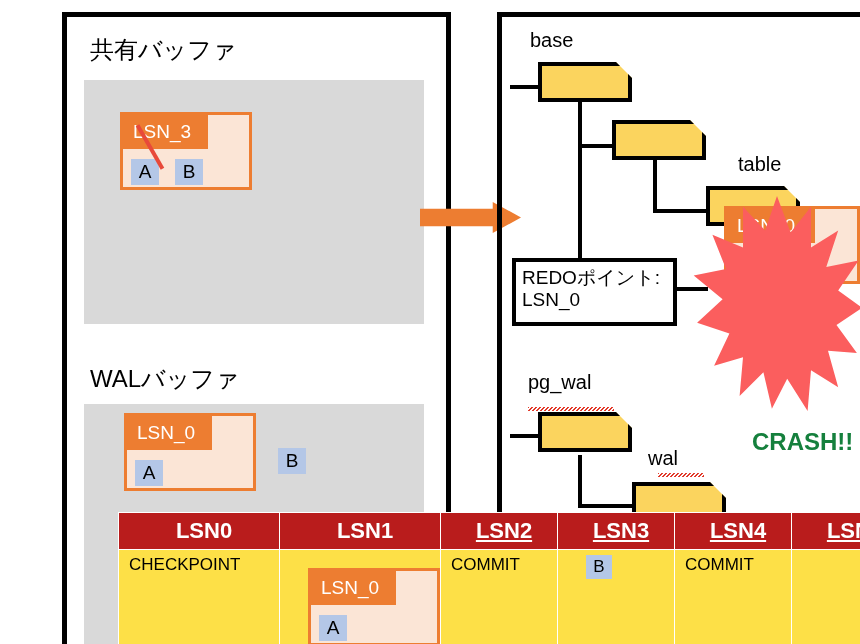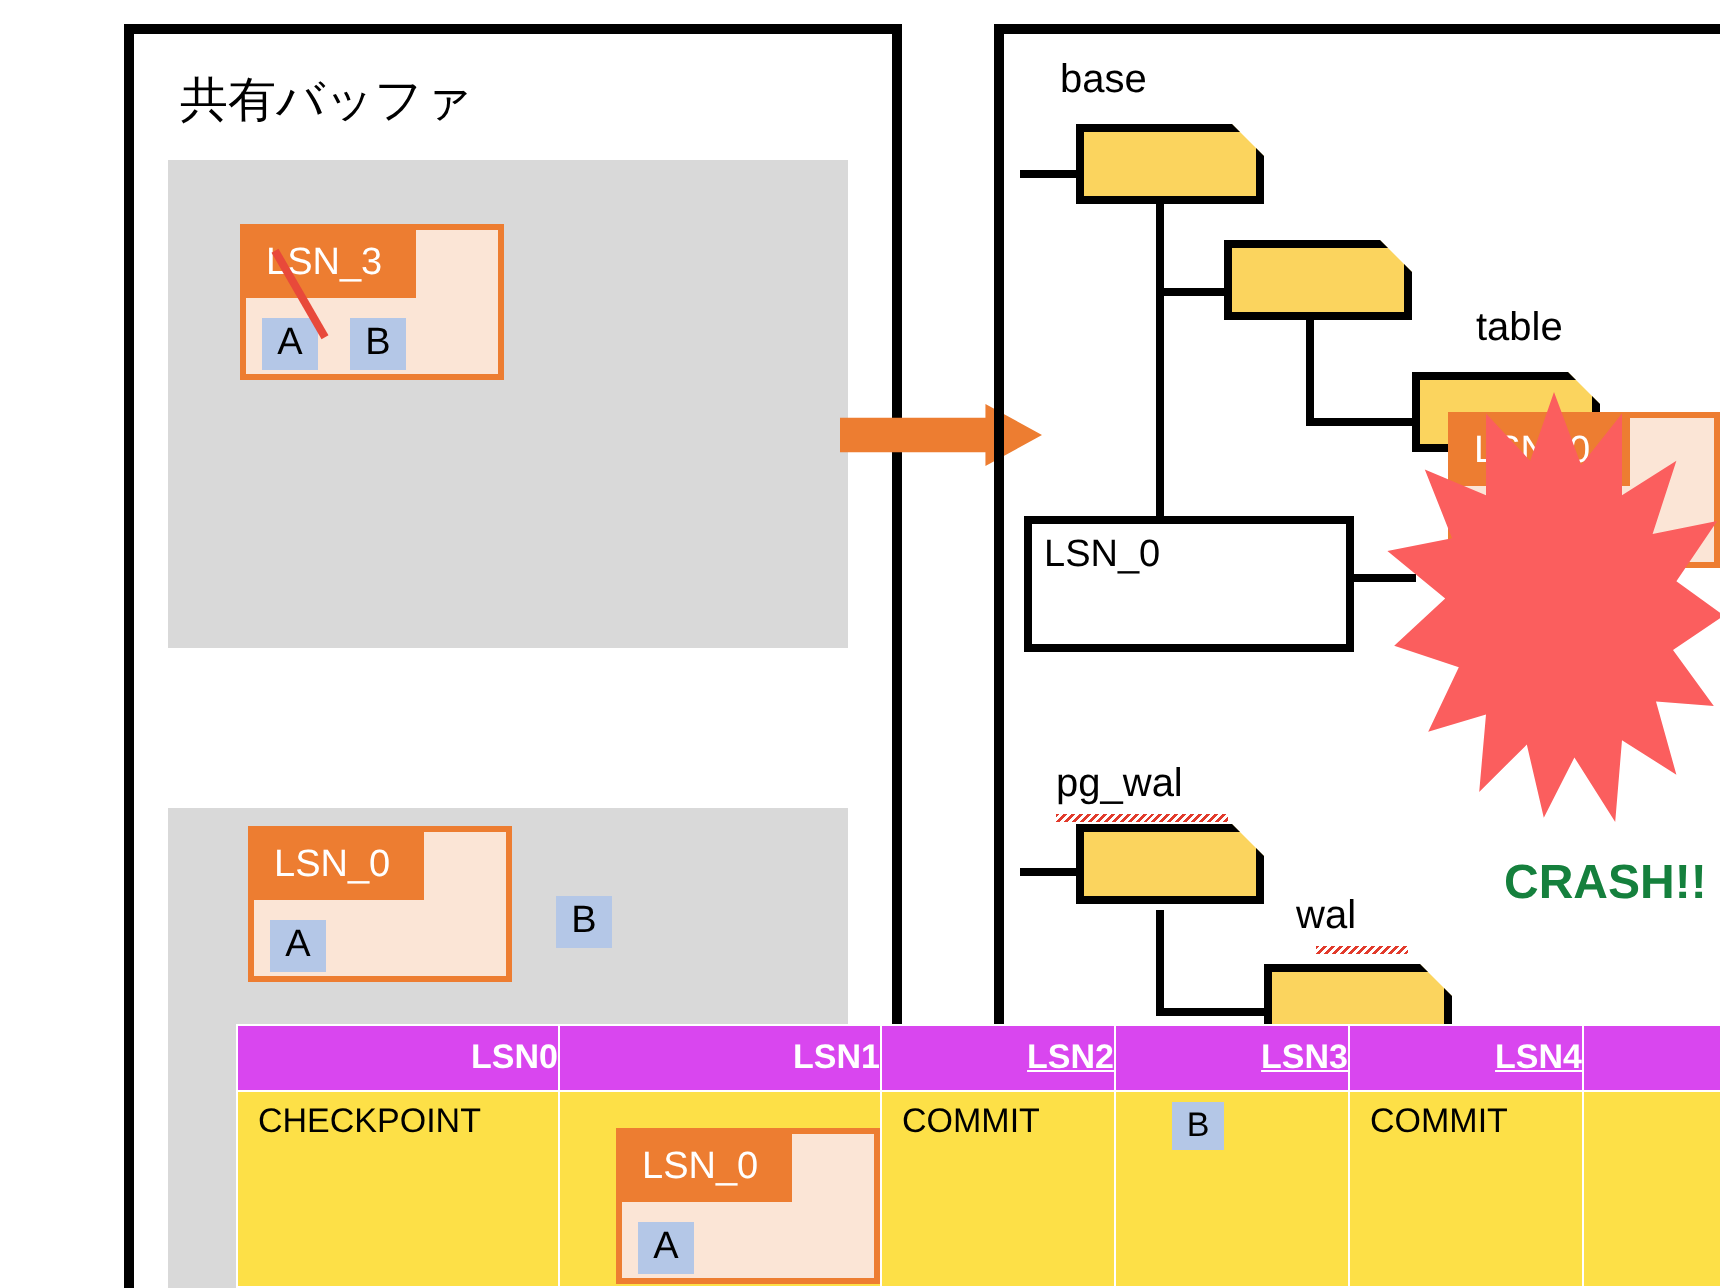--- a/index.html
+++ b/index.html
@@ -92,22 +92,22 @@
     position:absolute;left:752px;top:428px;
     font-size:24px;font-weight:bold;color:#15803d;white-space:nowrap;
   }
 
   
   #lsn-table{
     position:absolute;left:118px;top:512px;width:730px;
     border-collapse:collapse;table-layout:fixed;
   }
   #lsn-table th{
-    background:#d946ef;color:#fff;font-size:17px;font-weight:bold;
-    text-align:right;padding:5px 0 5px 10px;
+    background:#b91c1c;color:#fff;font-size:22px;font-weight:bold;
+    text-align:center;padding:5px 0 5px 10px;
     border:1px solid #ffffff;height:22px;
   }
   #lsn-table td{
     background:#fde047;color:#000;font-size:17px;
     text-align:left;vertical-align:top;
     padding:5px 0 0 10px;
     border:1px solid #ffffff;
     height:92px;
     position:relative;
   }
@@ -130,20 +130,21 @@
   <div class="sec-title" style="left:90px;top:34px;">共有バッファ</div>
   <div class="gray-panel" style="left:84px;top:80px;width:340px;height:244px;"></div>
 
   <div class="lsn-block" style="left:120px;top:112px;width:132px;height:78px;">
     <div class="lsn-head" style="width:85px;height:34px;">LSN_3</div>
     <div class="page-box" style="left:8px;top:44px;width:28px;height:26px;">A</div>
     <div class="page-box" style="left:52px;top:44px;width:28px;height:26px;">B</div>
     <div class="strike" style="left:2px;top:30px;width:50px;height:4px;transform:rotate(60deg);"></div>
   </div>
 
+  <div class="sec-title" style="left:90px;top:363px;">WALバッファ</div>
   <div class="gray-panel" style="left:84px;top:404px;width:340px;height:240px;"></div>
 
   <div class="lsn-block" style="left:124px;top:413px;width:132px;height:78px;">
     <div class="lsn-head" style="width:85px;height:34px;">LSN_0</div>
     <div class="page-box" style="left:8px;top:44px;width:28px;height:26px;">A</div>
   </div>
   <div class="page-box" style="left:278px;top:448px;width:28px;height:26px;">B</div>
 
   <div id="arrow"></div>
 
@@ -165,24 +166,25 @@
   <div class="folder" style="left:612px;top:120px;width:94px;height:40px;"></div>
 
   <div class="folder-label" style="left:738px;top:153px;">table</div>
   <div class="folder" style="left:706px;top:186px;width:94px;height:40px;"></div>
 
   <div class="lsn-block" style="left:724px;top:206px;width:136px;height:78px;">
     <div class="lsn-head" style="width:88px;height:34px;">LSN_0</div>
   </div>
 
   <div id="redo-box">
+    <div>REDOポイント:</div>
     <div>LSN_0</div>
   </div>
 
-  <div class="folder-label" style="left:528px;top:381px;">pg_wal</div>
+  <div class="folder-label" style="left:528px;top:371px;">pg_wal</div>
   <div class="squiggle" style="left:528px;top:407px;width:86px;"></div>
   <div class="folder" style="left:538px;top:412px;width:94px;height:40px;"></div>
 
   <div class="folder-label" style="left:648px;top:447px;">wal</div>
   <div class="squiggle" style="left:658px;top:473px;width:46px;"></div>
   <div class="folder" style="left:632px;top:482px;width:94px;height:40px;"></div>
 
   <div id="crash-star"></div>
   <div id="crash-text">CRASH!!</div>
 

